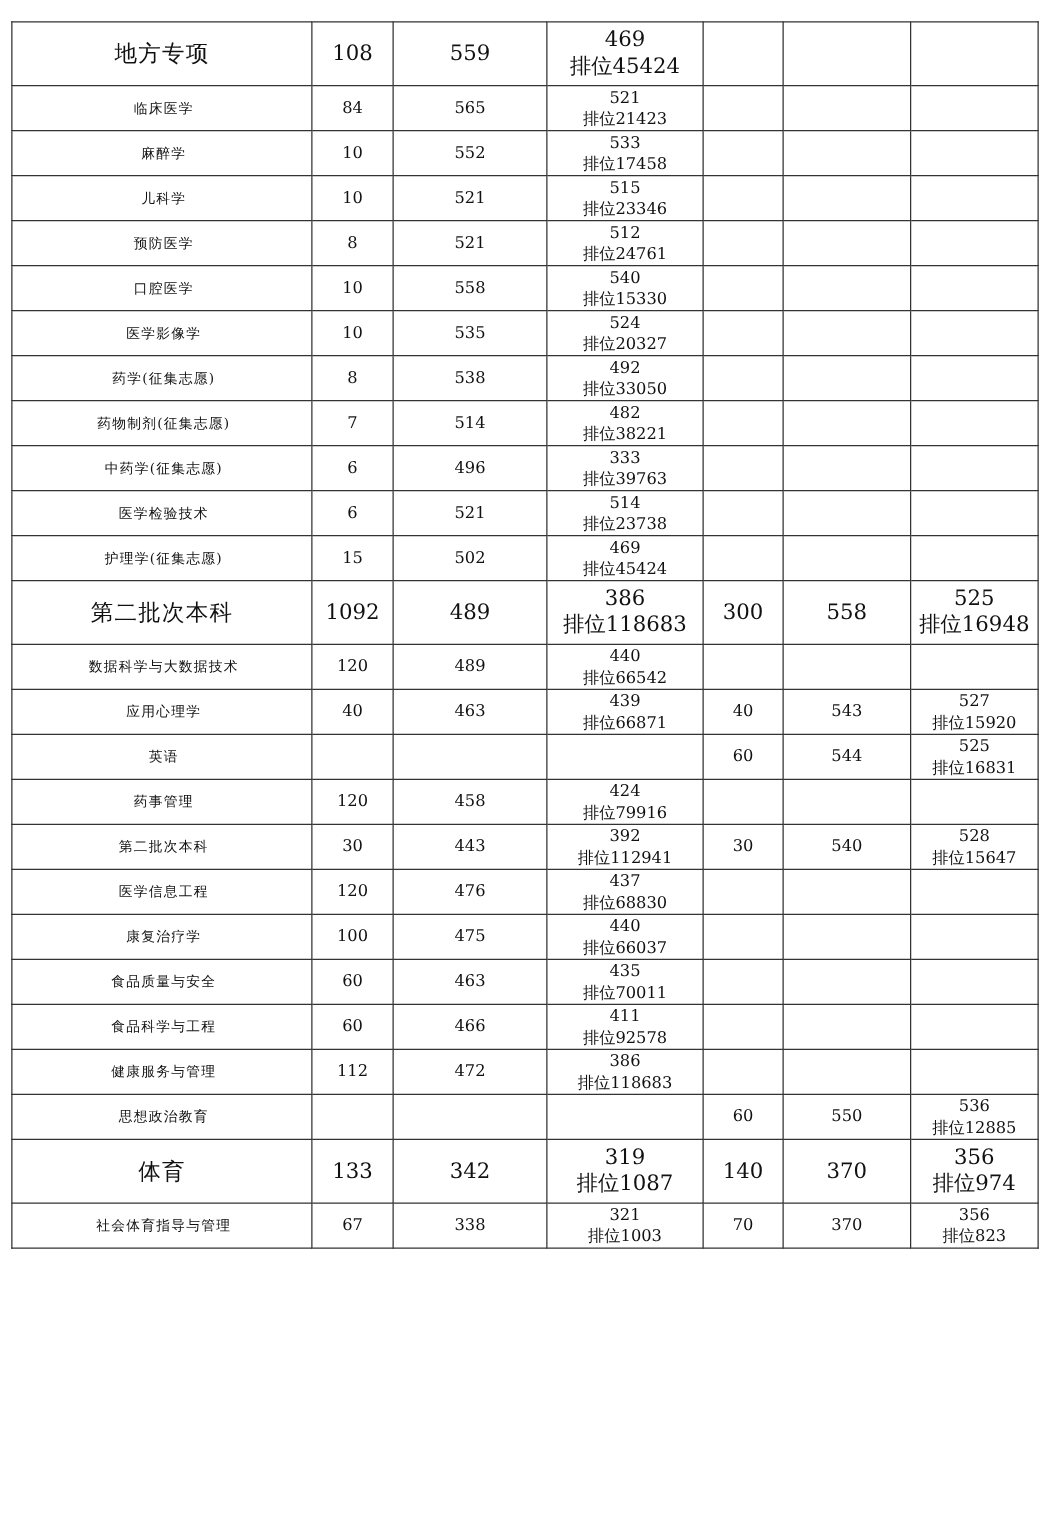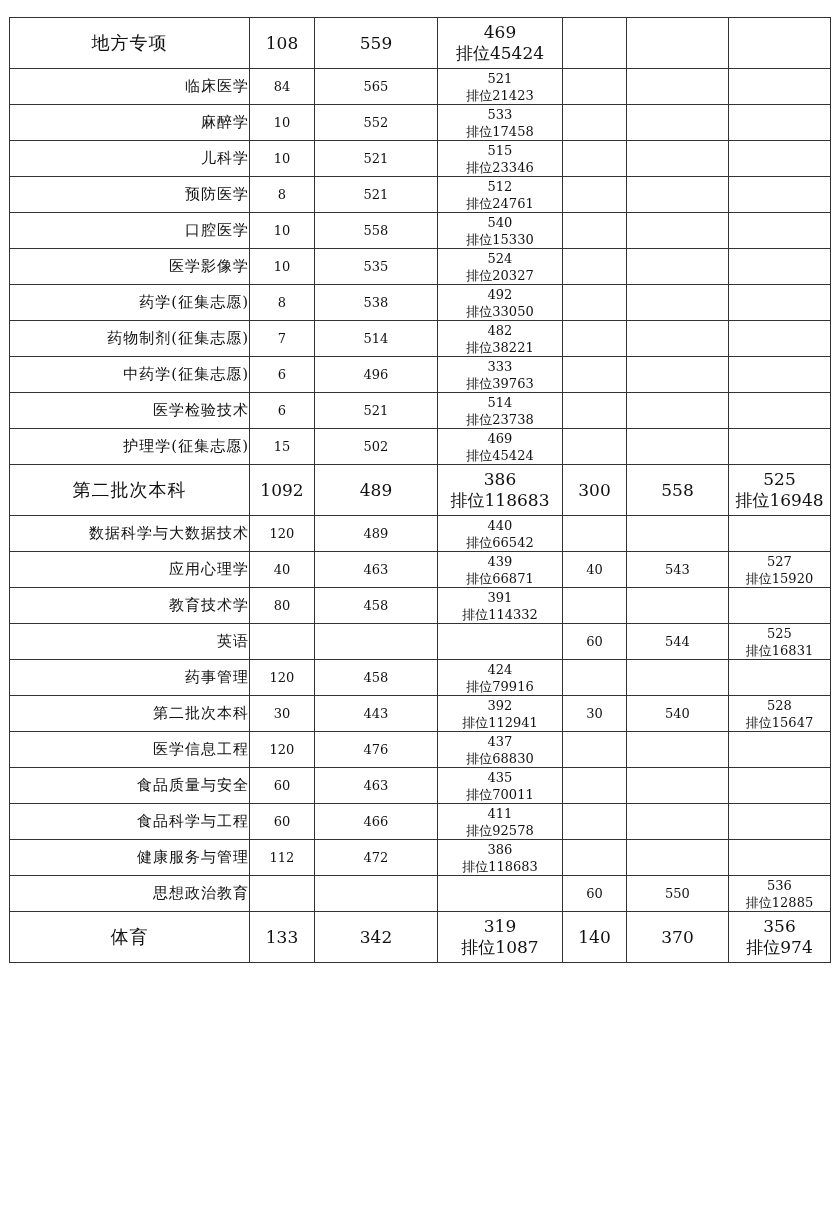--- a/index.html
+++ b/index.html
@@ -25,21 +25,21 @@
     col.c0 { width: 240px; }
     col.c1 { width: 65px; }
     col.c2 { width: 123px; }
     col.c3 { width: 125px; }
     col.c4 { width: 64px; }
     col.c5 { width: 102px; }
     col.c6 { width: 102px; }
     tr.group td { height: 50px; font-size: 17px; font-weight: normal; }
     tr.group td.name { font-size: 18px; letter-spacing: 1px; }
     tr.item td { height: 35px; font-size: 13px; }
-    tr.item td.name { text-align: right; padding-left: 3px; letter-spacing: 1px; font-size: 15px; margin-left: 20px; }
+    tr.item td.name { text-align: center; padding-left: 3px; letter-spacing: 1px; font-size: 11px; margin-left: 20px; }
     .line { display: block; line-height: 1.2; }
     tr.item .line { line-height: 17px; }
     tr.group .line { line-height: 21px; }
   </style>
 </head>
 <body>
 
 <table class="scores">
   <colgroup>
     <col class="c0">
@@ -287,35 +287,20 @@
     </td>
     <td><span>40</span></td>
     <td><span>543</span></td>
     <td>
       <span class="line">527</span>
       <span class="line">排位15920</span>
     </td>
   </tr>
 
 
-  <tr class="item">
-    <td class="name"><span>教育技术学</span></td>
-    <td><span>80</span></td>
-    <td><span>458</span></td>
-    <td>
-      <span class="line">391</span>
-      <span class="line">排位114332</span>
-    </td>
-    <td><span></span></td>
-    <td><span></span></td>
-    <td>
-      
-      
-    </td>
-  </tr>
 
   <tr class="item">
     <td class="name"><span>英语</span></td>
     <td><span></span></td>
     <td><span></span></td>
     <td>
       
       
     </td>
     <td><span>60</span></td>
@@ -368,20 +353,35 @@
       <span class="line">排位68830</span>
     </td>
     <td><span></span></td>
     <td><span></span></td>
     <td>
       
       
     </td>
   </tr>
 
+  <tr class="item">
+    <td class="name"><span>康复治疗学</span></td>
+    <td><span>100</span></td>
+    <td><span>475</span></td>
+    <td>
+      <span class="line">440</span>
+      <span class="line">排位66037</span>
+    </td>
+    <td><span></span></td>
+    <td><span></span></td>
+    <td>
+      
+      
+    </td>
+  </tr>
 
   <tr class="item">
     <td class="name"><span>食品质量与安全</span></td>
     <td><span>60</span></td>
     <td><span>463</span></td>
     <td>
       <span class="line">435</span>
       <span class="line">排位70011</span>
     </td>
     <td><span></span></td>
@@ -449,14 +449,29 @@
       <span class="line">排位1087</span>
     </td>
     <td><span>140</span></td>
     <td><span>370</span></td>
     <td>
       <span class="line">356</span>
       <span class="line">排位974</span>
     </td>
   </tr>
 
+  <tr class="item">
+    <td class="name"><span>社会体育指导与管理</span></td>
+    <td><span>67</span></td>
+    <td><span>338</span></td>
+    <td>
+      <span class="line">321</span>
+      <span class="line">排位1003</span>
+    </td>
+    <td><span>70</span></td>
+    <td><span>370</span></td>
+    <td>
+      <span class="line">356</span>
+      <span class="line">排位823</span>
+    </td>
+  </tr>
 </tbody>
 </table>
 
 </body></html>

